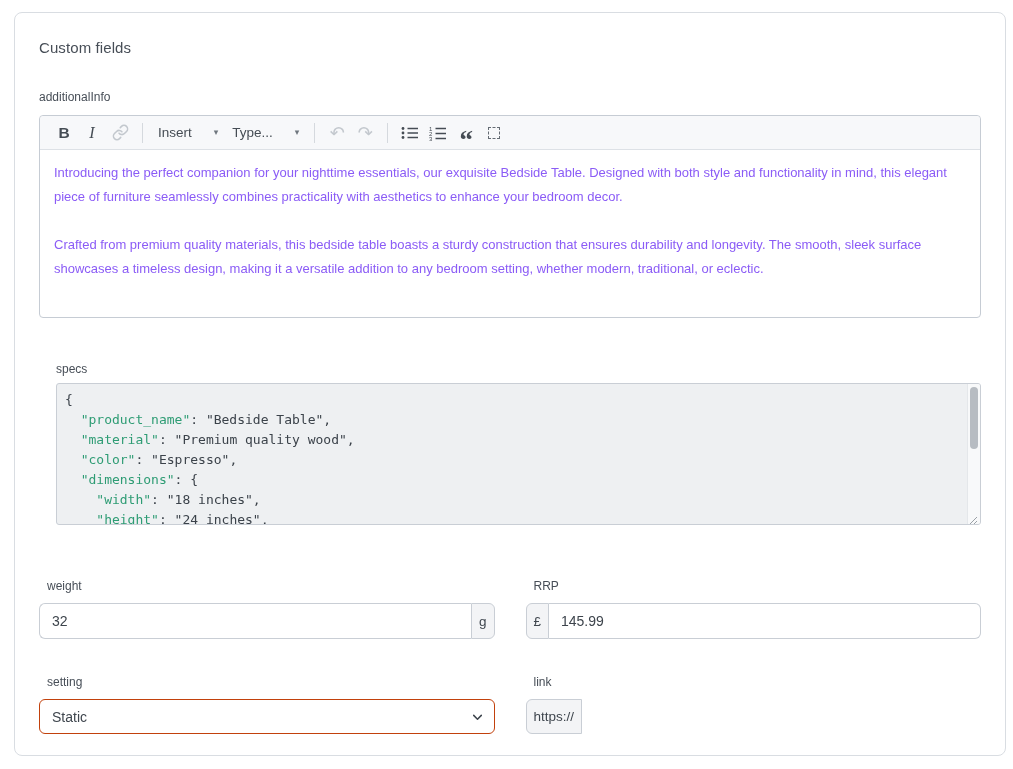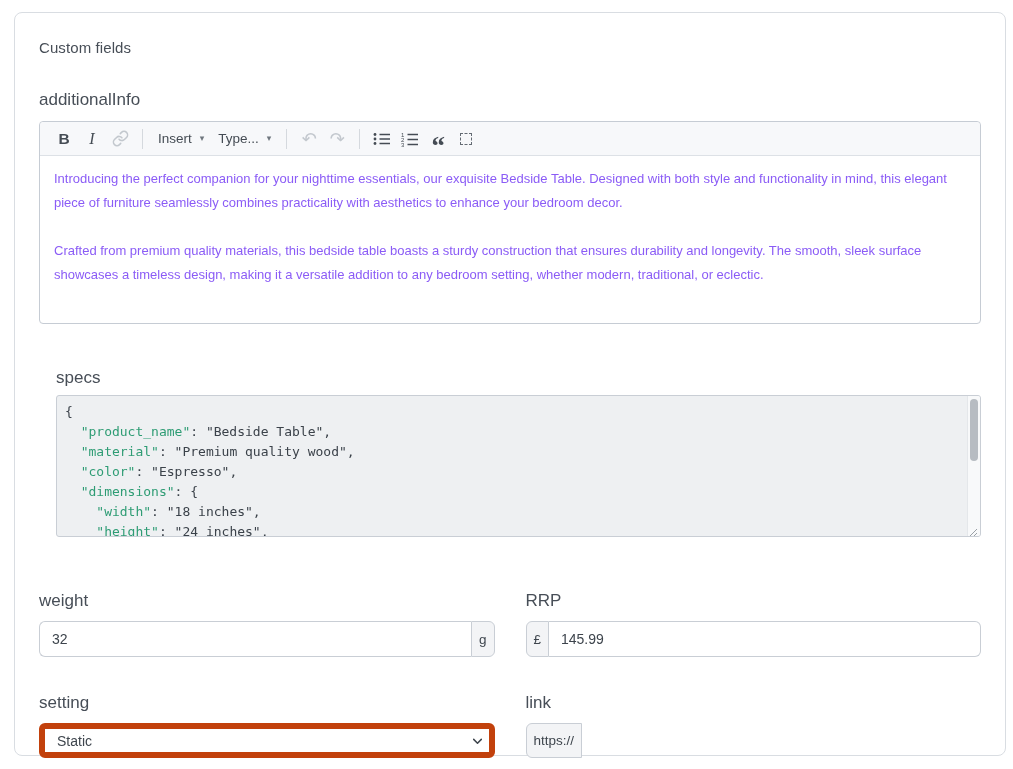--- a/index.html
+++ b/index.html
@@ -10,41 +10,41 @@
     position: absolute; left: 14px; top: 12px;
     width: 992px; height: 744px;
     background: #ffffff;
     border: 1px solid #d9dde2;
     border-radius: 8px;
     padding: 24px;
   }
 
   .panel-title { font-size: 15px; font-weight: 500; color: #474e57; margin-top: 2px; letter-spacing: .1px; }
 
-  .field-label { display: block; font-size: 17px; color: #474e57; }
+  .field-label { display: block; font-size: 12px; color: #474e57; }
 
   
   .editor-section { margin-top: 34px; }
   .editor-section .field-label { margin-bottom: 11px; }
   .editor-box { border: 1px solid #c6ccd4; border-radius: 4px; background: #fff; }
   .toolbar {
     height: 34px; display: flex; align-items: center;
     background: #f7f8fa; border-bottom: 1px solid #dde1e6;
     border-radius: 4px 4px 0 0; padding: 0 10px;
   }
   .tb-btn {
     height: 26px; min-width: 26px; display: inline-flex; align-items: center; justify-content: center;
     background: transparent; border: none; color: #454c54; font-size: 14px; cursor: pointer;
     margin: 0 1px; border-radius: 3px; font-family: "Liberation Sans", sans-serif;
   }
   .tb-bold { font-weight: 700; font-size: 15.5px; }
   .tb-italic { font-style: italic; font-family: "Liberation Serif", serif; font-size: 16px; }
   .tb-disabled { color: #c3c8ce; }
   .tb-divider { width: 1px; height: 20px; background: #d5d9de; margin: 0 8px; flex: 0 0 auto; }
-  .tb-dd { gap: 8px; padding: 0 6px; font-size: 13.5px; }
+  .tb-dd { gap: 22px; padding: 0 6px; font-size: 13.5px; }
   .tb-caret { font-size: 9px; color: #70777f; line-height: 1; }
   .tb-glyph { font-size: 18px; line-height: 1; }
   .tb-quote { font-family: "Liberation Serif", serif; font-size: 27px; font-weight: 700; line-height: 0; }
   .tb-quote span { display: inline-block; transform: translateY(7px); }
   .dashed-square { display: inline-block; width: 12px; height: 12px; border: 1px dashed #646b73; }
   .editor-content { padding: 11px 14px 16px; min-height: 167px; font-size: 13px; line-height: 24px; color: #8b5cf6; border-radius: 0 0 4px 4px; }
   .editor-content p + p { margin-top: 24px; }
 
   
   .specs-section { margin-top: 44px; padding-left: 17px; }
@@ -61,21 +61,21 @@
     position: absolute; top: 0; right: 0; width: 13px; height: 100%;
     background: #f8f9fa; border-left: 1px solid #e4e7ea;
   }
   .code-scroll-thumb { position: absolute; top: 3px; left: 2px; width: 8px; height: 62px; background: #b7bcc2; border-radius: 4px; }
   .resize-grip { position: absolute; right: 2px; bottom: 2px; width: 10px; height: 10px; }
 
   
   .row { display: grid; grid-template-columns: 1fr 1fr; column-gap: 31px; }
   .row-1 { margin-top: 54px; }
   .row-2 { margin-top: 36px; }
-  .row .field-label { margin-bottom: 10px; }
+  .row .field-label { margin-bottom: 10px; margin-left: 8px; }
 
   .input-group { display: flex; height: 36px; width: 100%; }
   .text-input {
     flex: 1 1 auto; min-width: 0; height: 100%;
     border: 1px solid #c9ced5; border-radius: 6px;
     padding: 0 12px; font-size: 14px; color: #3d444c;
     font-family: Liberation Sans, sans-serif; background: #fff; outline: none;
   }
   .has-suffix .text-input { border-radius: 6px 0 0 6px; border-right: none; }
   .has-prefix .text-input { border-radius: 0 6px 6px 0; border-left: none; }
@@ -84,21 +84,21 @@
     background: #f3f4f6; border: 1px solid #c9ced5; color: #3f464e;
     font-size: 13.5px; padding: 0 7px;
   }
   .addon-right { border-radius: 0 6px 6px 0; }
   .addon-left  { border-radius: 6px 0 0 6px; }
 
   .select-wrap { position: relative; height: 35px; }
   .select-input {
     appearance: none; -webkit-appearance: none;
     width: 100%; height: 100%;
-    border: 6px solid #c2410c; border-radius: 6px;
+    border: 1px solid #c2410c; border-radius: 6px;
     background: #fff; padding: 0 30px 0 12px;
     font-size: 14px; color: #3f464e; font-family: "Liberation Sans", sans-serif; outline: none;
   }
   .select-chevron { position: absolute; right: 11px; top: 50%; transform: translateY(-50%); pointer-events: none; display: flex; }
 
   .row-2 .input-group { height: 35px; }
 </style>
 </head>
 <body>
 

